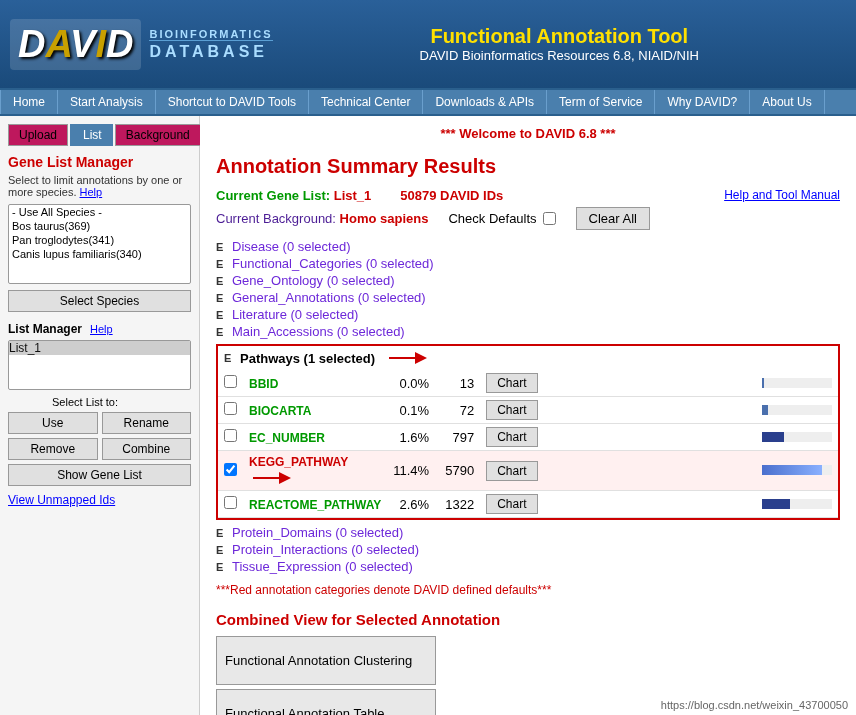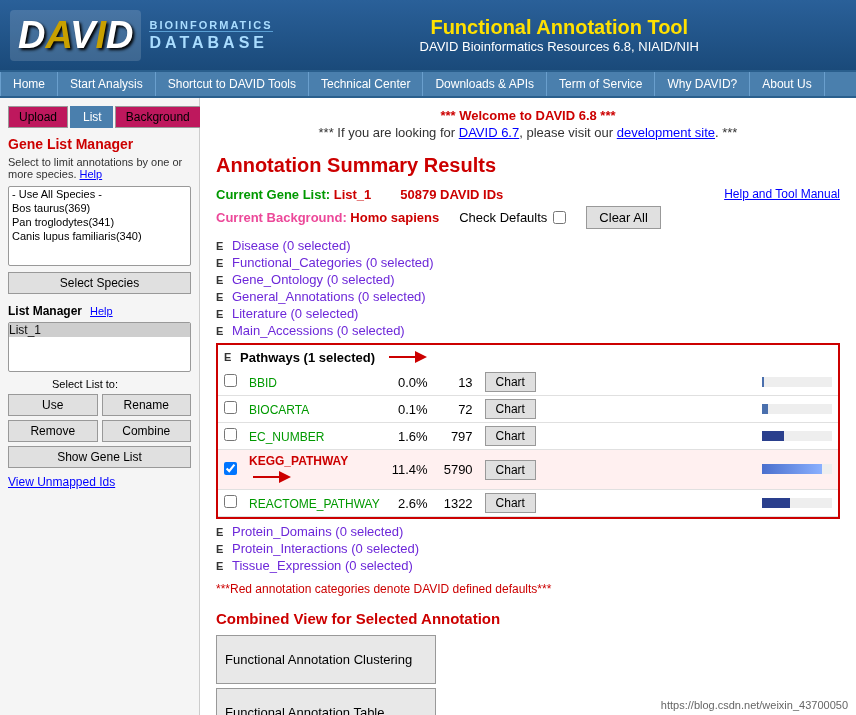--- a/index.html
+++ b/index.html
@@ -4,21 +4,21 @@
   <style>
     * { box-sizing: border-box; margin: 0; padding: 0; }
     body { font-family: Arial, sans-serif; font-size: 13px; background: #fff; }
 
     
     .header {
       background: linear-gradient(to bottom, #2a6099, #1a4a7a);
       display: flex;
       align-items: center;
       padding: 6px 10px;
-      height: 70px;
+      height: 88px;
     }
     .header-logo {
       display: flex;
       align-items: center;
       gap: 8px;
     }
     .header-title {
       flex: 1;
       text-align: center;
     }
@@ -238,21 +238,21 @@
       font-size: 13px;
       font-weight: bold;
     }
     .pathways-header .expand-icon { cursor: pointer; }
     .pathways-table {
       width: 100%;
       border-collapse: collapse;
     }
     .pathways-table tr { border-bottom: 1px solid #e0e0e0; }
     .pathways-table td { padding: 3px 6px; vertical-align: middle; }
-    .pathway-name { color: #090; font-weight: normal; font-size: 12px; }
+    .pathway-name { color: #090; font-weight: bold; font-size: 12px; }
     .kegg-row { background: #fff; }
     .kegg-pathway-name { color: #c00; font-weight: bold; font-size: 12px; }
     .chart-btn {
       padding: 2px 10px;
       font-size: 12px;
       cursor: pointer;
       background: #e0e0e0;
       border: 1px solid #999;
     }
     .bar-cell { width: 80px; }
@@ -379,38 +379,37 @@
     </div>
 
     <button class="show-gene-btn">Show Gene List</button>
     <a href="#" class="view-unmapped">View Unmapped Ids</a>
   </div>
 
   <div class="content">
 
     <div class="welcome-banner">
       <p class="welcome-line1">*** Welcome to DAVID 6.8 ***</p>
-      <p class="welcome-line2">*** If you are looking for <a href="#">DAVID 6.7</a>, please visit our <a href="#">development site</a>. ***</p>
     </div>
 
     <div class="annotation-title">Annotation Summary Results</div>
 
     <div class="info-row">
       <div>
         <span style="color:#090;font-weight:bold;">Current Gene List: </span>
         <span style="color:#c00;font-weight:bold;">List_1</span>
         &nbsp;&nbsp;&nbsp;&nbsp;&nbsp;&nbsp;
         <span style="color:#c00;font-weight:bold;">50879 DAVID IDs</span>
       </div>
       <a href="#" style="color:blue;text-decoration:underline;font-size:12px;">Help and Tool Manual</a>
     </div>
 
     <div style="display:flex;align-items:center;gap:20px;margin-bottom:8px;">
       <div>
-        <span style="color:#ec4899;font-weight:bold;">Current Background: </span>
+        <span style="color:#4c1d95;font-weight:normal;">Current Background: </span>
         <span style="color:#c00;font-weight:bold;">Homo sapiens</span>
       </div>
       <div style="display:flex;align-items:center;gap:6px;">
         <span>Check Defaults</span>
         <input type="checkbox" style="">
       </div>
       <button class="clear-all-btn">Clear All</button>
     </div>
 
     <div class="annotation-list">

